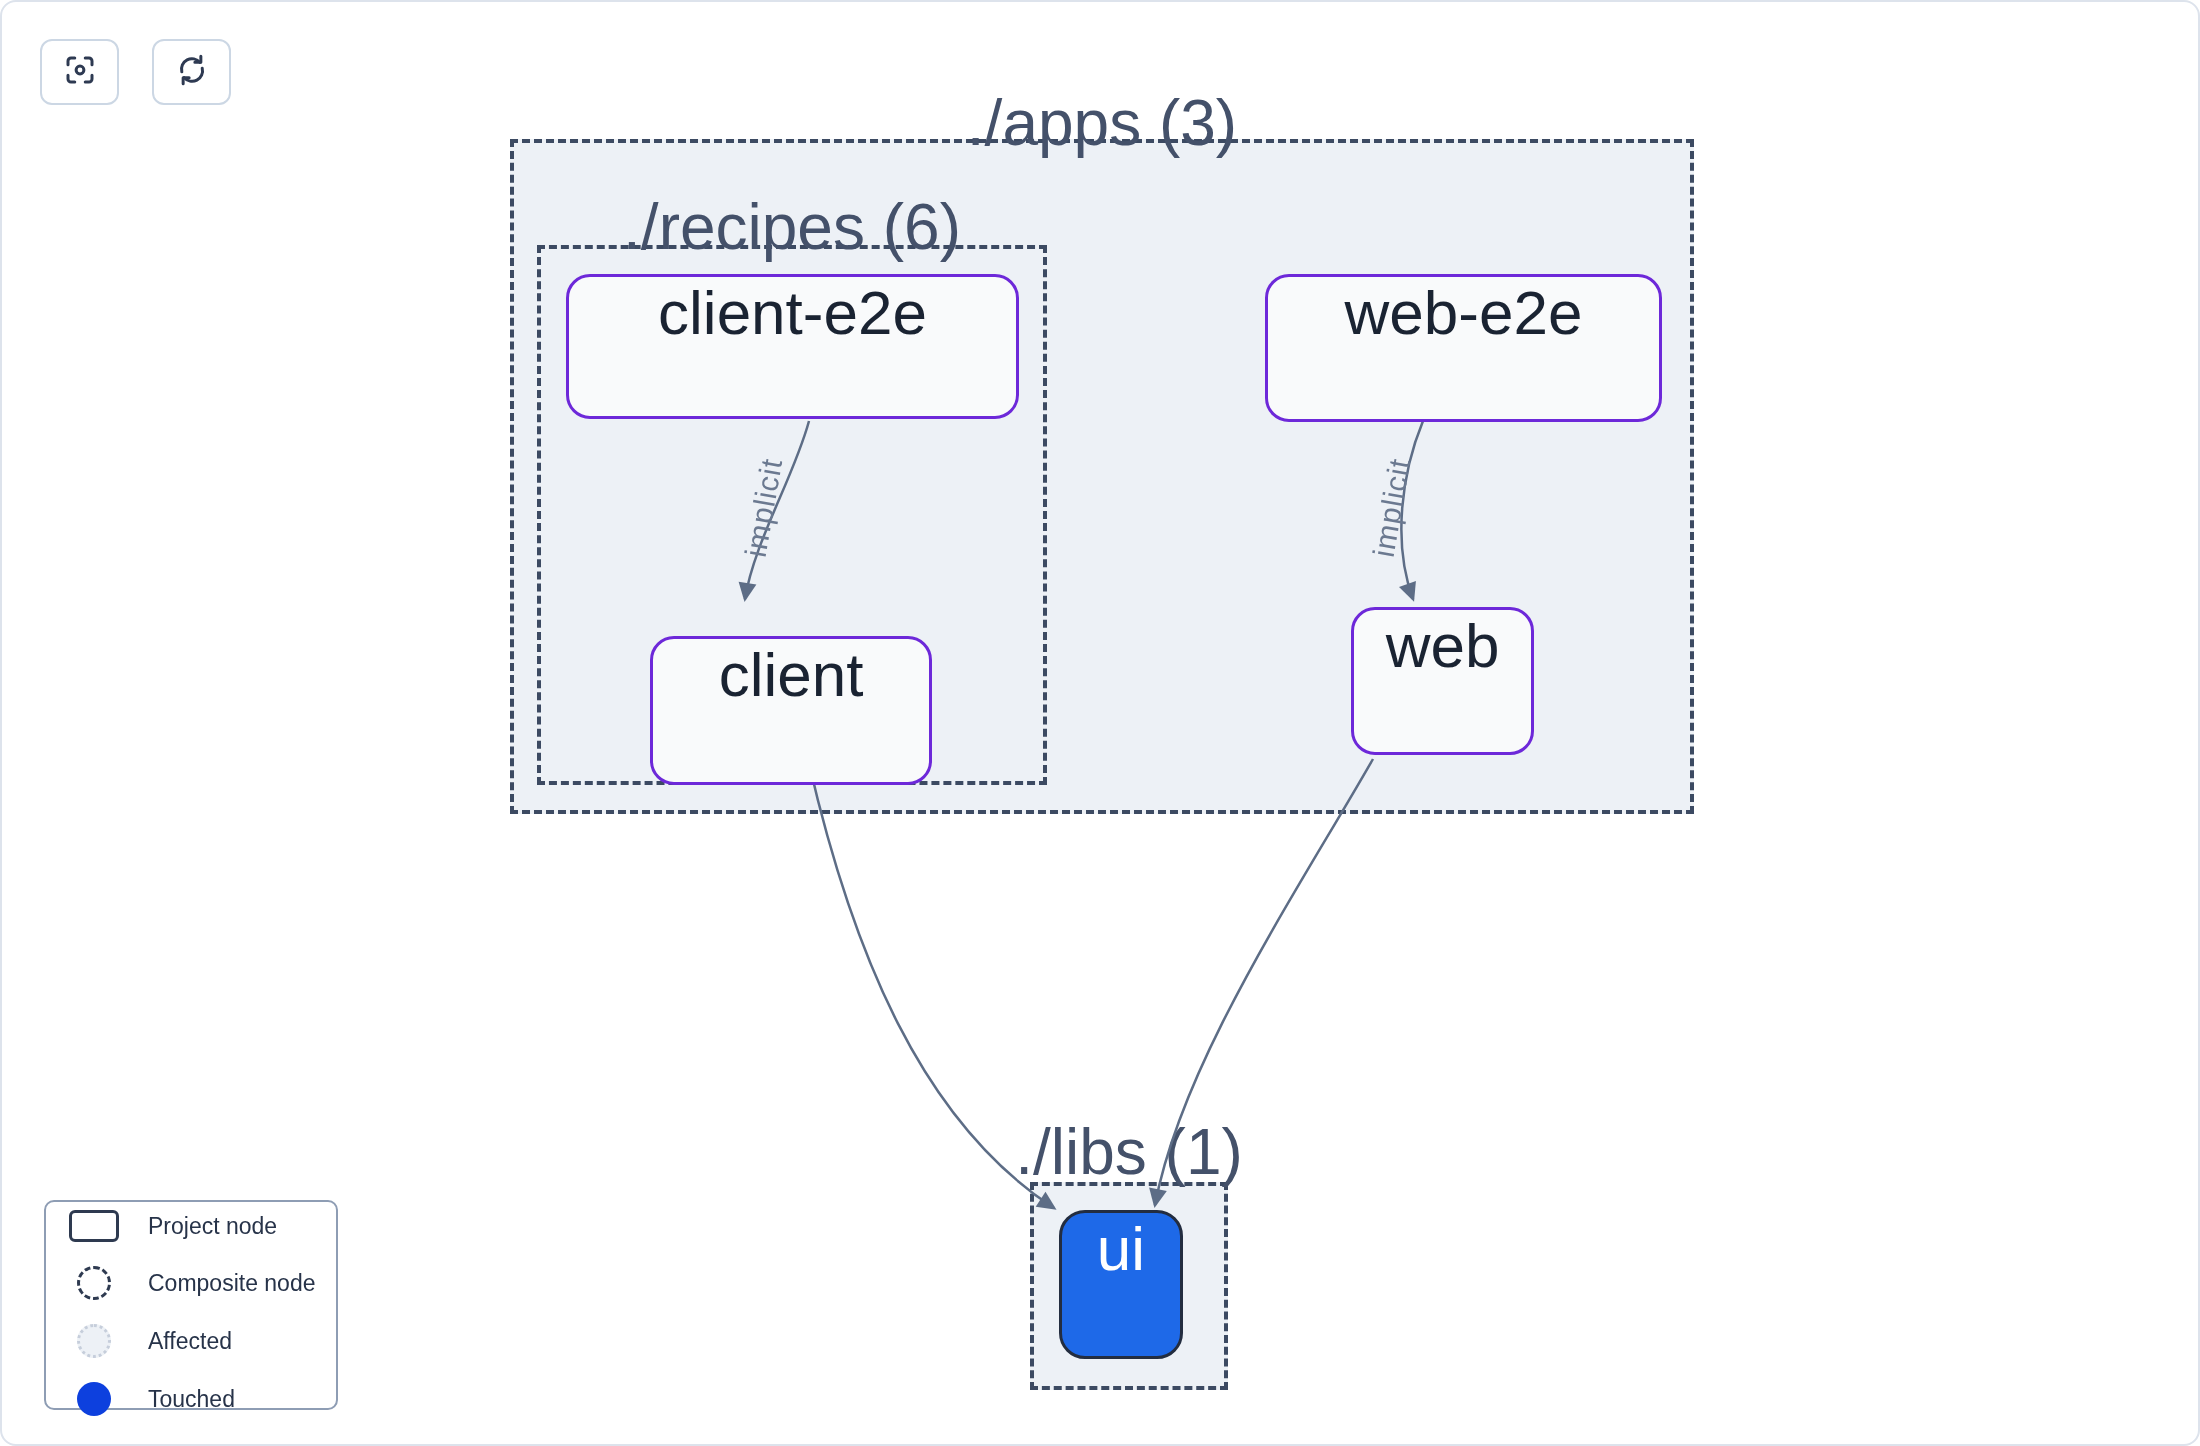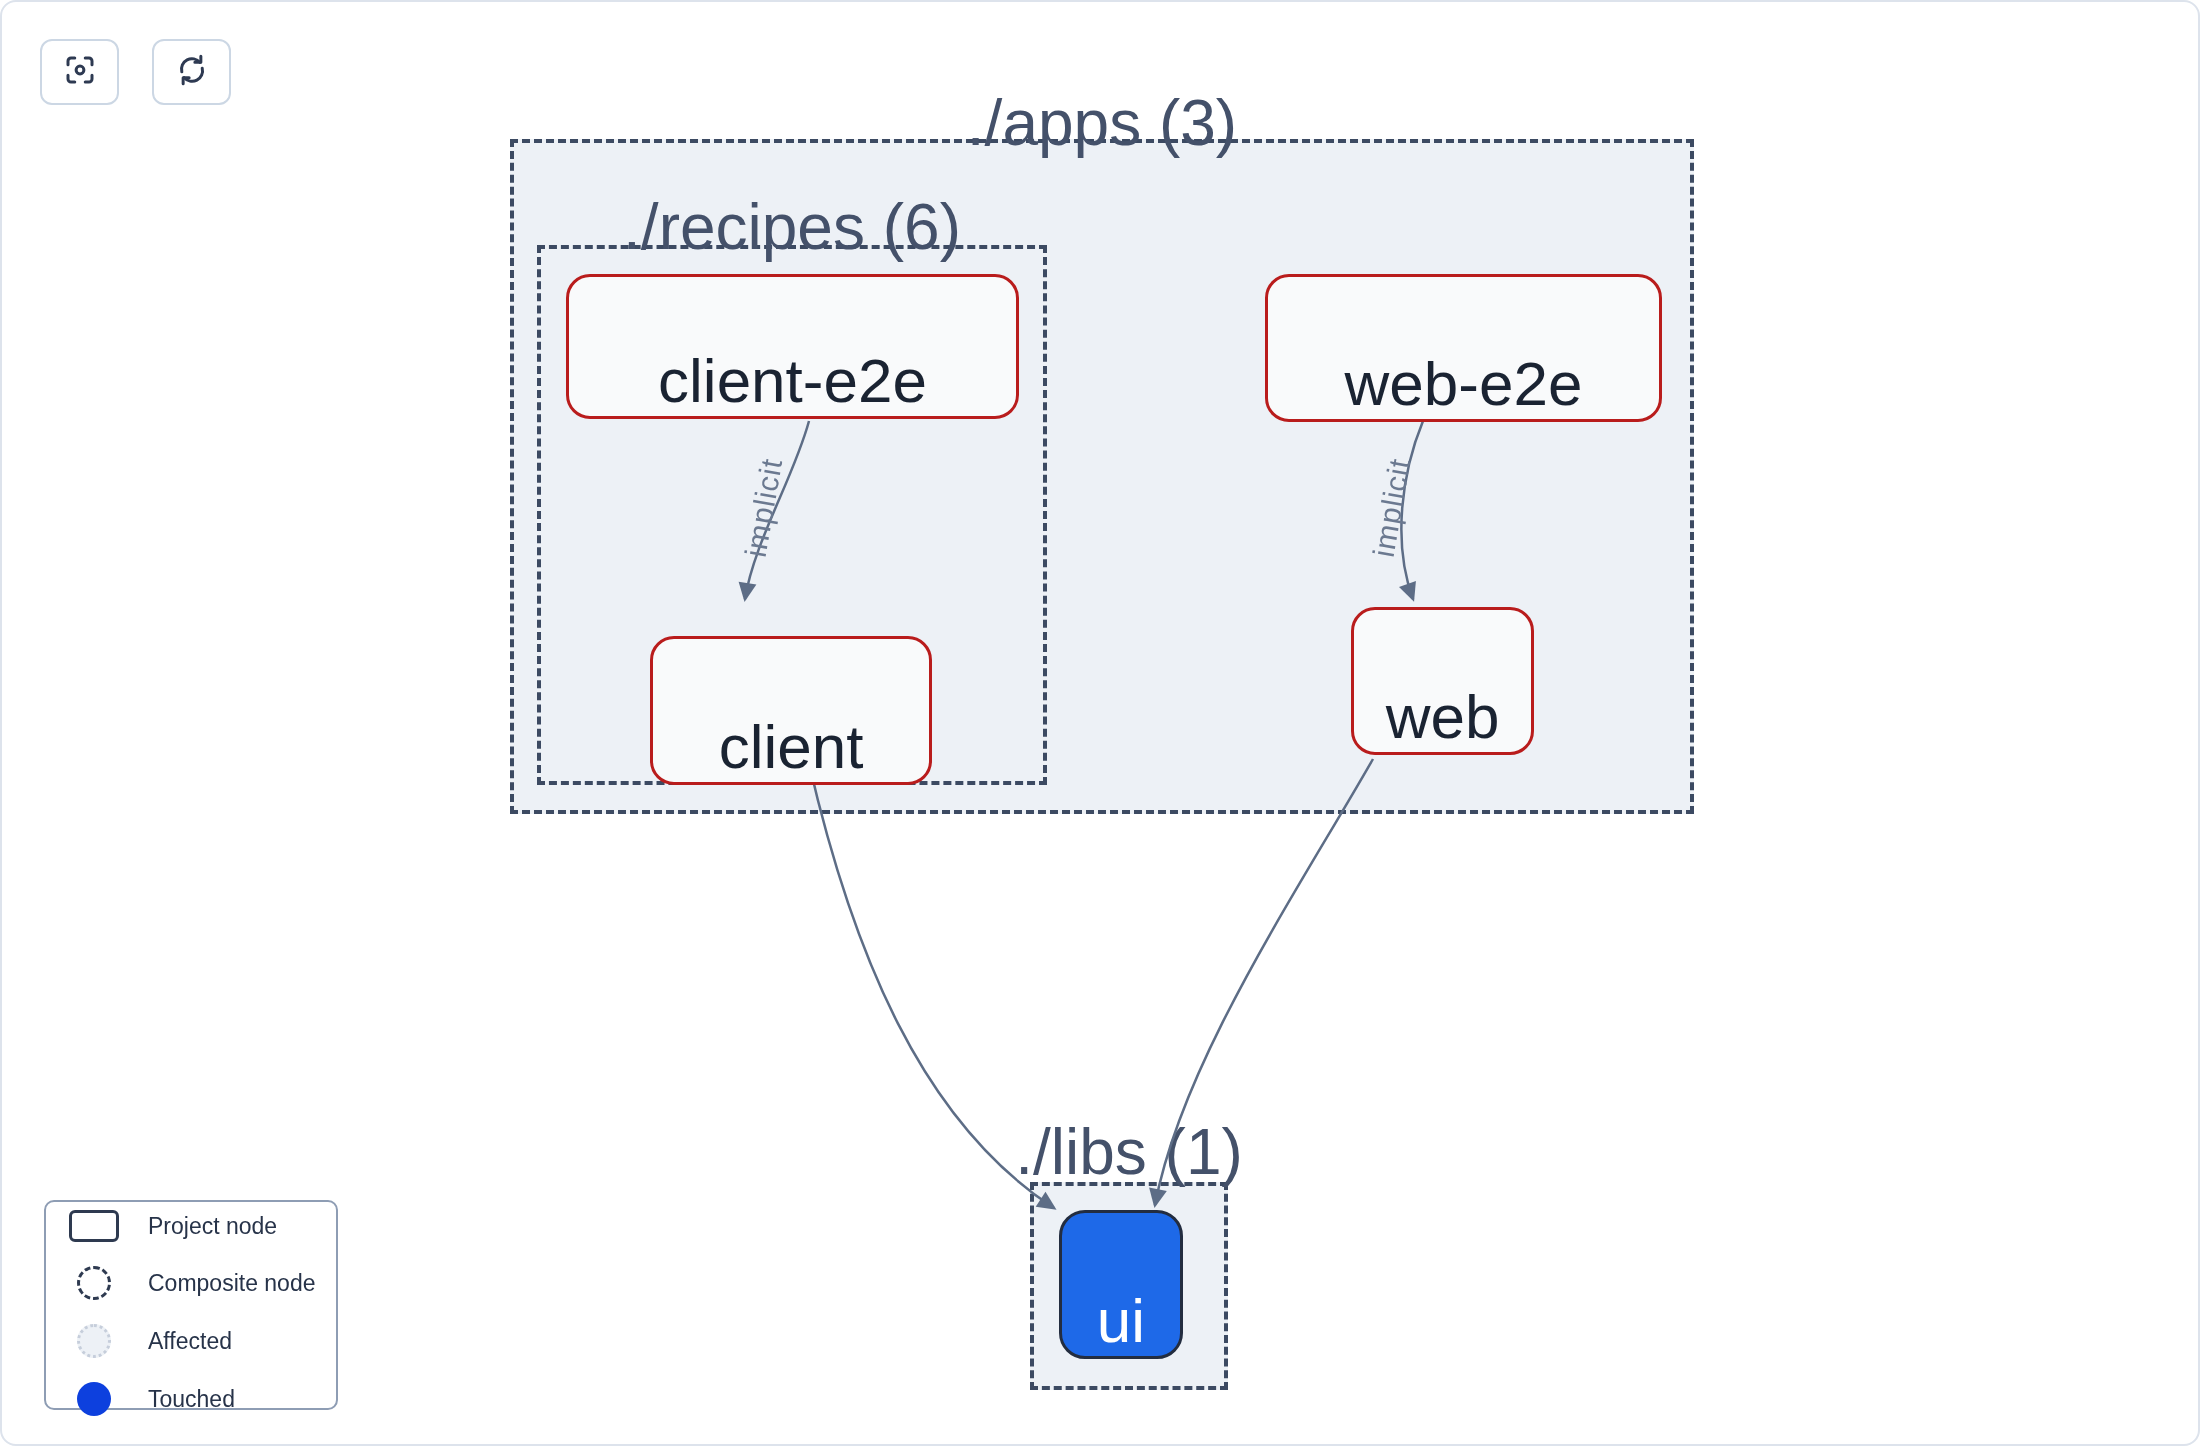--- a/index.html
+++ b/index.html
@@ -19,22 +19,22 @@
   .container{
     position:absolute;box-sizing:border-box;background:#edf1f6;
     border:4px dashed #3c4a62;z-index:1;
   }
   .container-title{
     position:absolute;left:50%;transform:translateX(-50%);
     font-size:64px;line-height:1;color:#44516a;white-space:nowrap;z-index:2;
   }
   
   .node{
-    position:absolute;box-sizing:border-box;display:flex;align-items:flex-end;justify-content:center;
-    background:#f9fafb;border:3px solid #b91c1c;border-radius:24px;
+    position:absolute;box-sizing:border-box;display:flex;align-items:flex-start;justify-content:center;
+    background:#f9fafb;border:3px solid #6d28d9;border-radius:24px;
     font-size:62px;color:#1a2332;z-index:10;cursor:pointer;
   }
   .node.touched{background:#1e69e8;border-color:#232d40;color:#ffffff;border-radius:26px;}
   
   .edges{position:absolute;left:0;top:0;z-index:5;pointer-events:none;}
   .edges path.edge{stroke:#5d6d86;stroke-width:2.5;fill:none;pointer-events:stroke;}
   .edge-label{fill:#6b7990;font-size:30px;font-family:"Liberation Sans",sans-serif;letter-spacing:1px;}
   
   .legend{
     position:absolute;left:42px;top:1198px;width:294px;height:210px;box-sizing:border-box;

